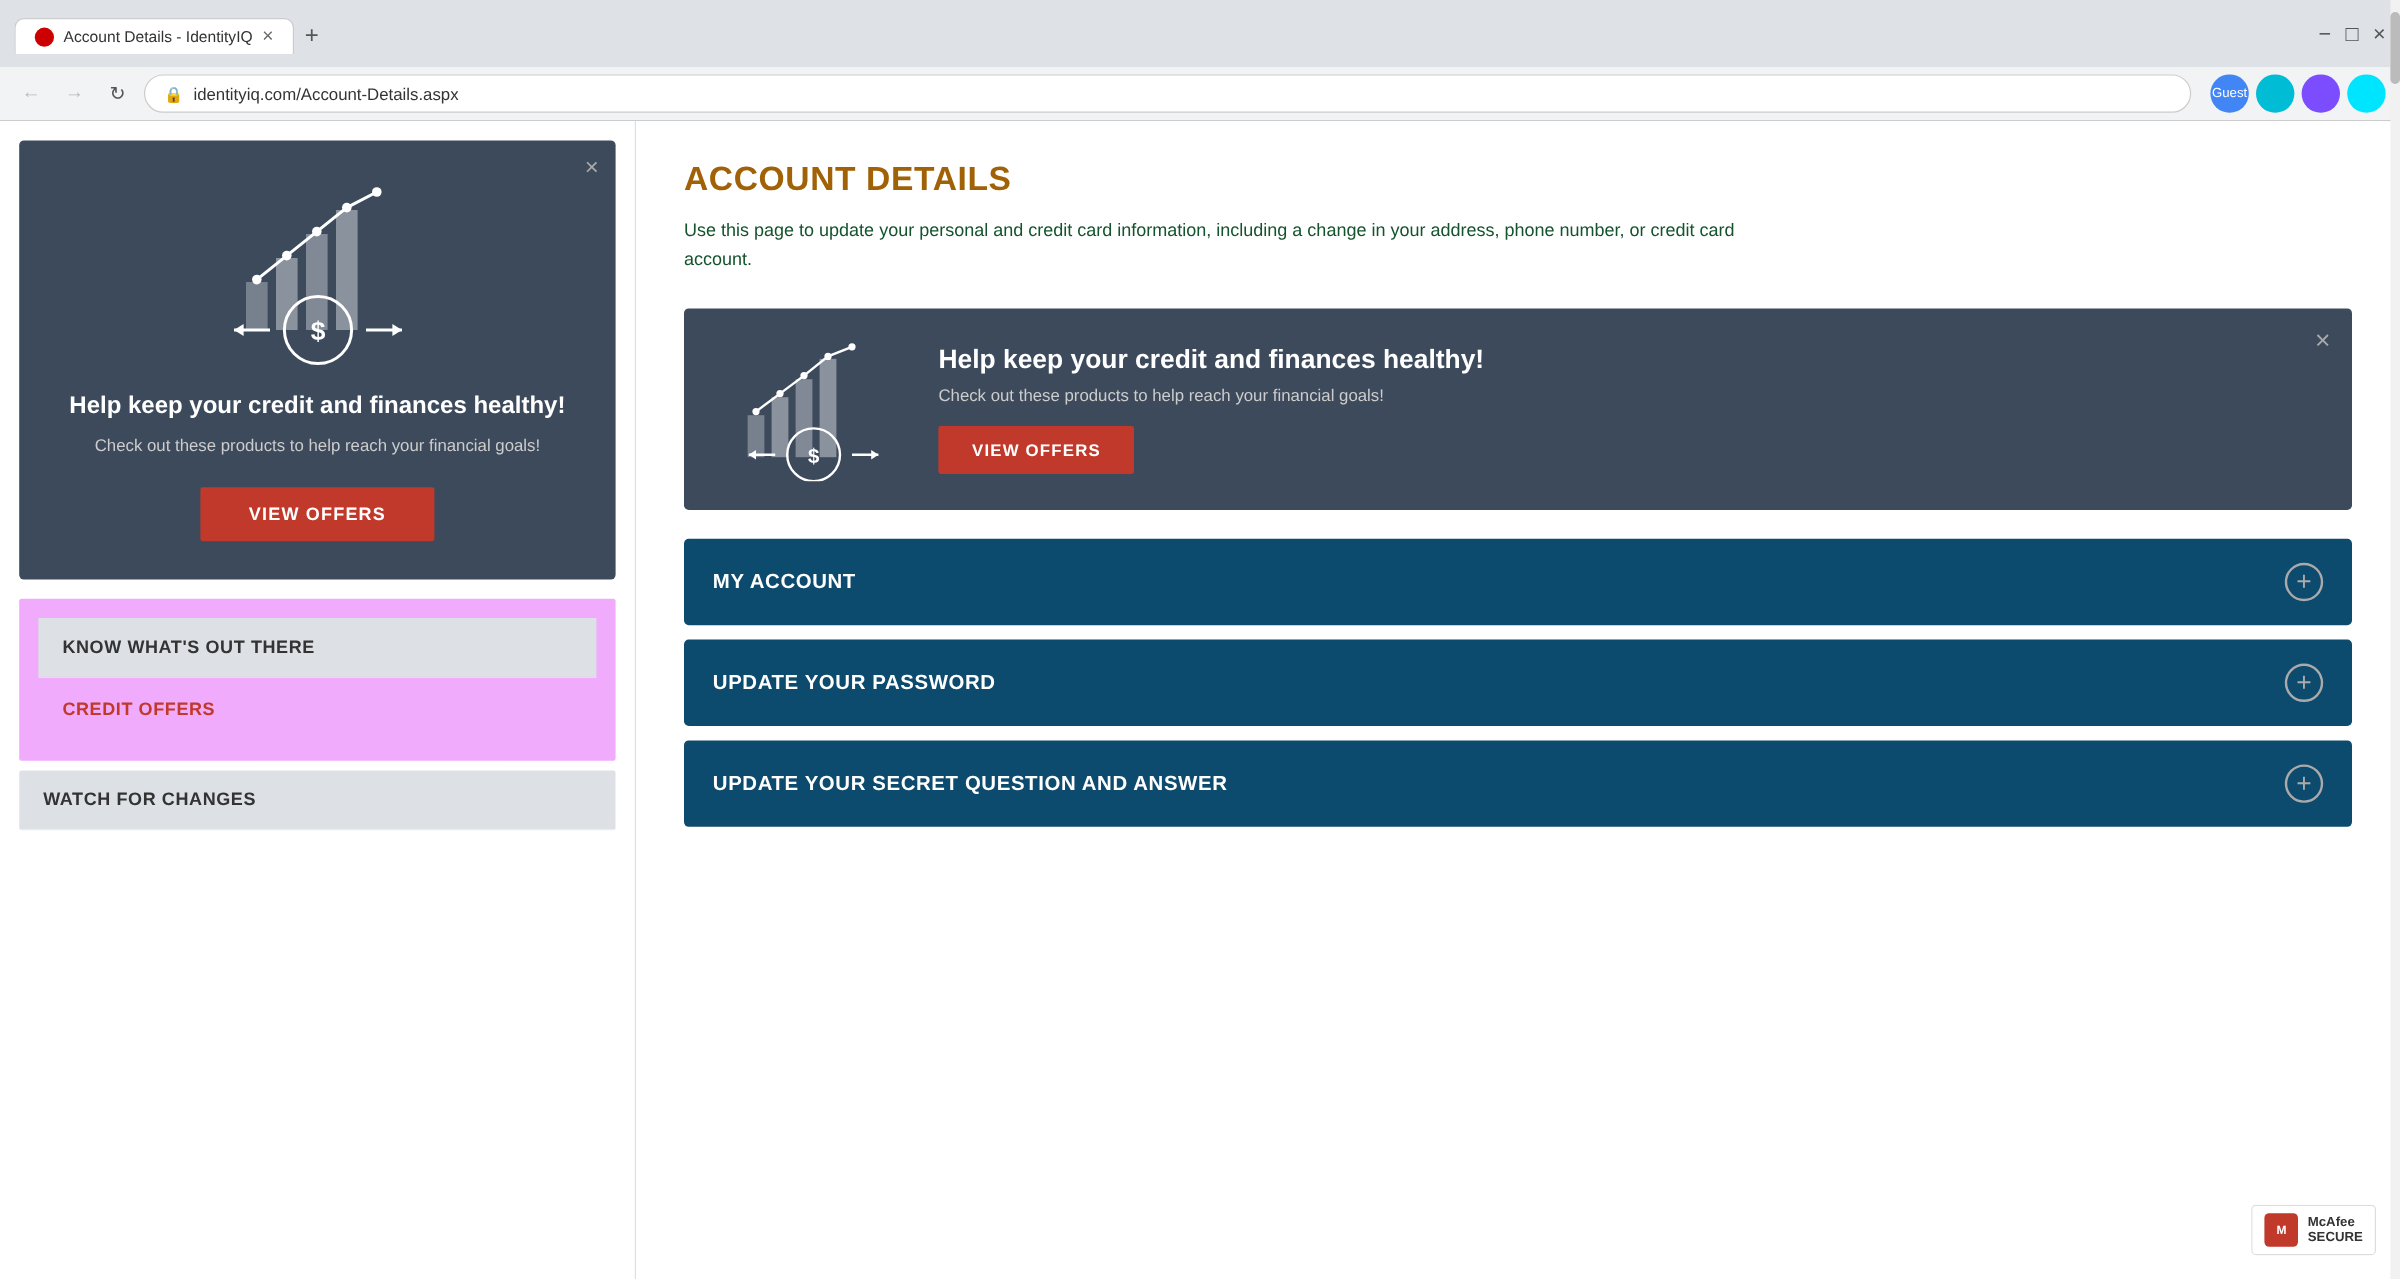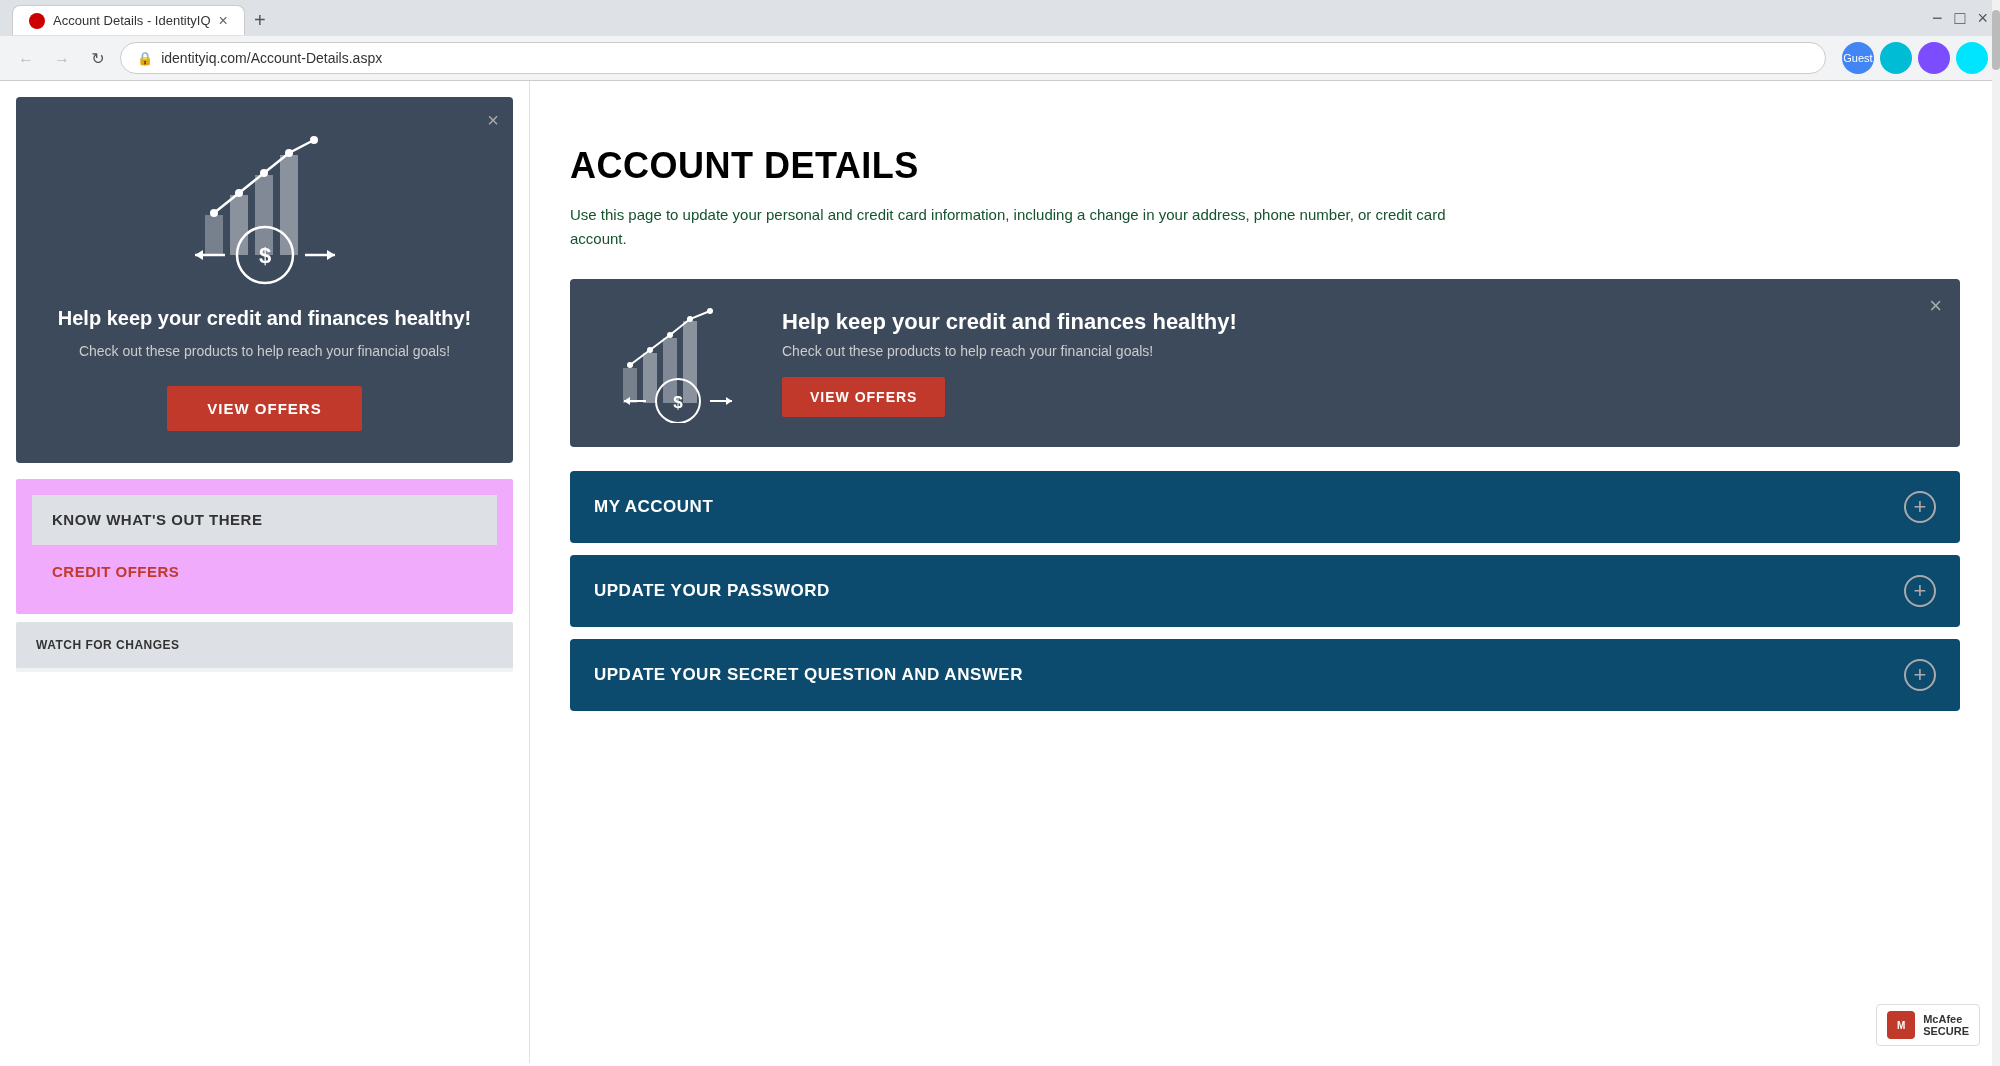--- a/index.html
+++ b/index.html
@@ -13,21 +13,21 @@
 
     
     .browser-chrome {
       width: 100%;
       background: #f1f3f4;
       border-bottom: 1px solid #ccc;
     }
     .title-bar {
       display: flex;
       align-items: center;
-      height: 36px;
+      height: 56px;
       padding: 0 12px;
       background: #dee1e6;
     }
     .tab-area {
       display: flex;
       align-items: flex-end;
       height: 34px;
     }
     .tab-active {
       background: #fff;
@@ -223,39 +223,38 @@
       background: #f0f2f4;
       border-radius: 2px;
       padding: 0;
       margin-top: 8px;
       overflow: hidden;
       height: 50px;
     }
     .watch-header {
       background: #dde1e5;
       padding: 16px 20px;
-      font-size: 12px;
+      font-size: 15px;
       font-weight: bold;
       color: #333;
       letter-spacing: 0.5px;
     }
 
     
     .main-content {
       flex: 1;
       padding: 32px 40px;
       overflow-y: auto;
     }
     .page-title {
-      font-size: 36px;
-      font-weight: bold;
-      color: #000000;
+      font-size: 28px;
+      font-weight: bold;
+      color: #a16207;
       margin-bottom: 16px;
       letter-spacing: 0.5px;
-      margin-top: 32px;
     }
     .page-desc {
       font-size: 15px;
       color: #14532d;
       line-height: 1.6;
       margin-bottom: 28px;
       max-width: 900px;
     }
 
     

